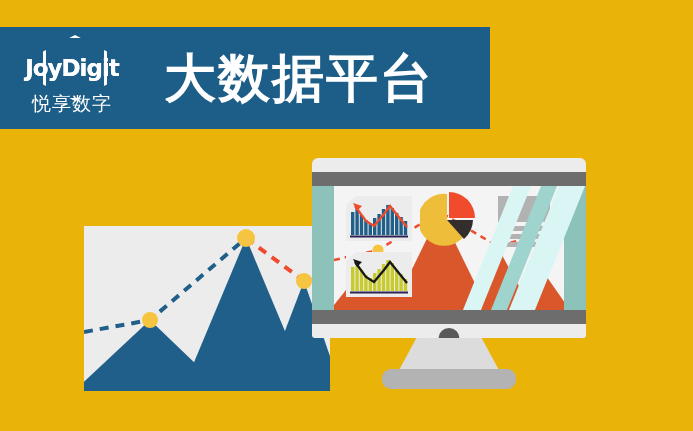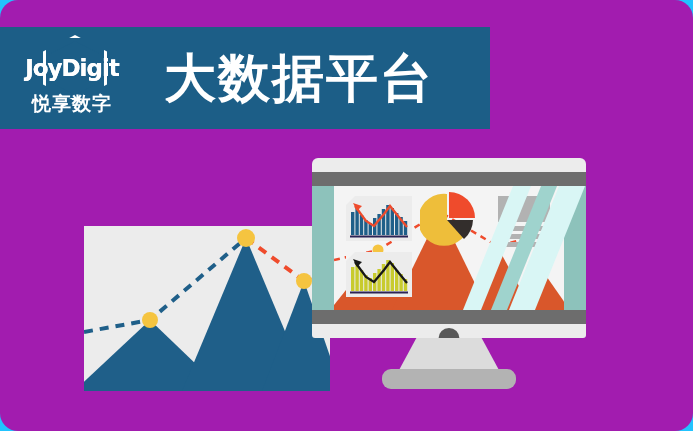--- a/index.html
+++ b/index.html
@@ -1,21 +1,21 @@
 <!DOCTYPE html>
 <html><head>
 <meta charset="utf-8">
 <style>
   html,body{margin:0;padding:0;}
   body{
     width:693px;height:431px;overflow:hidden;
     font-family:"Liberation Sans","DejaVu Sans",sans-serif;
     background:#22c3fe;position:relative;
   }
-  #stage{position:absolute;inset:0;width:693px;height:431px;background:#a21caf;border-radius:18px;}
+  #stage{position:absolute;inset:0;width:693px;height:431px;background:#eab308;}
 
   
   .banner{
     position:absolute;left:0;top:27px;width:490px;height:102px;
     background:#1c5e87;display:flex;align-items:center;
   }
   .logo{
     position:relative;width:112px;height:86px;margin-left:16px;
     display:flex;flex-direction:column;align-items:center;justify-content:center;
   }
@@ -30,21 +30,21 @@
     background:#1c5e87;
     clip-path:polygon(50% 0%,100% 25%,100% 75%,50% 100%,0% 75%,0% 25%);
   }
   .logo-word{
     position:relative;z-index:3;color:#fff;font-weight:bold;
     font-size:23px;letter-spacing:-1px;line-height:1;
     margin-top:14px;font-family:"DejaVu Sans",sans-serif;
     text-shadow:0 0 0 #fff;
   }
   .logo-sub{
-    position:relative;z-index:3;color:#fff;font-weight:bold;
+    position:relative;z-index:3;color:#fff;font-weight:normal;
     font-size:19px;letter-spacing:1px;line-height:1;margin-top:14px;
   }
   .banner-title{
     color:#ffffff;font-weight:bold;font-size:52px;letter-spacing:2px;
     margin-left:36px;line-height:1;
   }
 
   
   .leftpanel{
     position:absolute;left:84px;top:226px;width:246px;height:165px;

